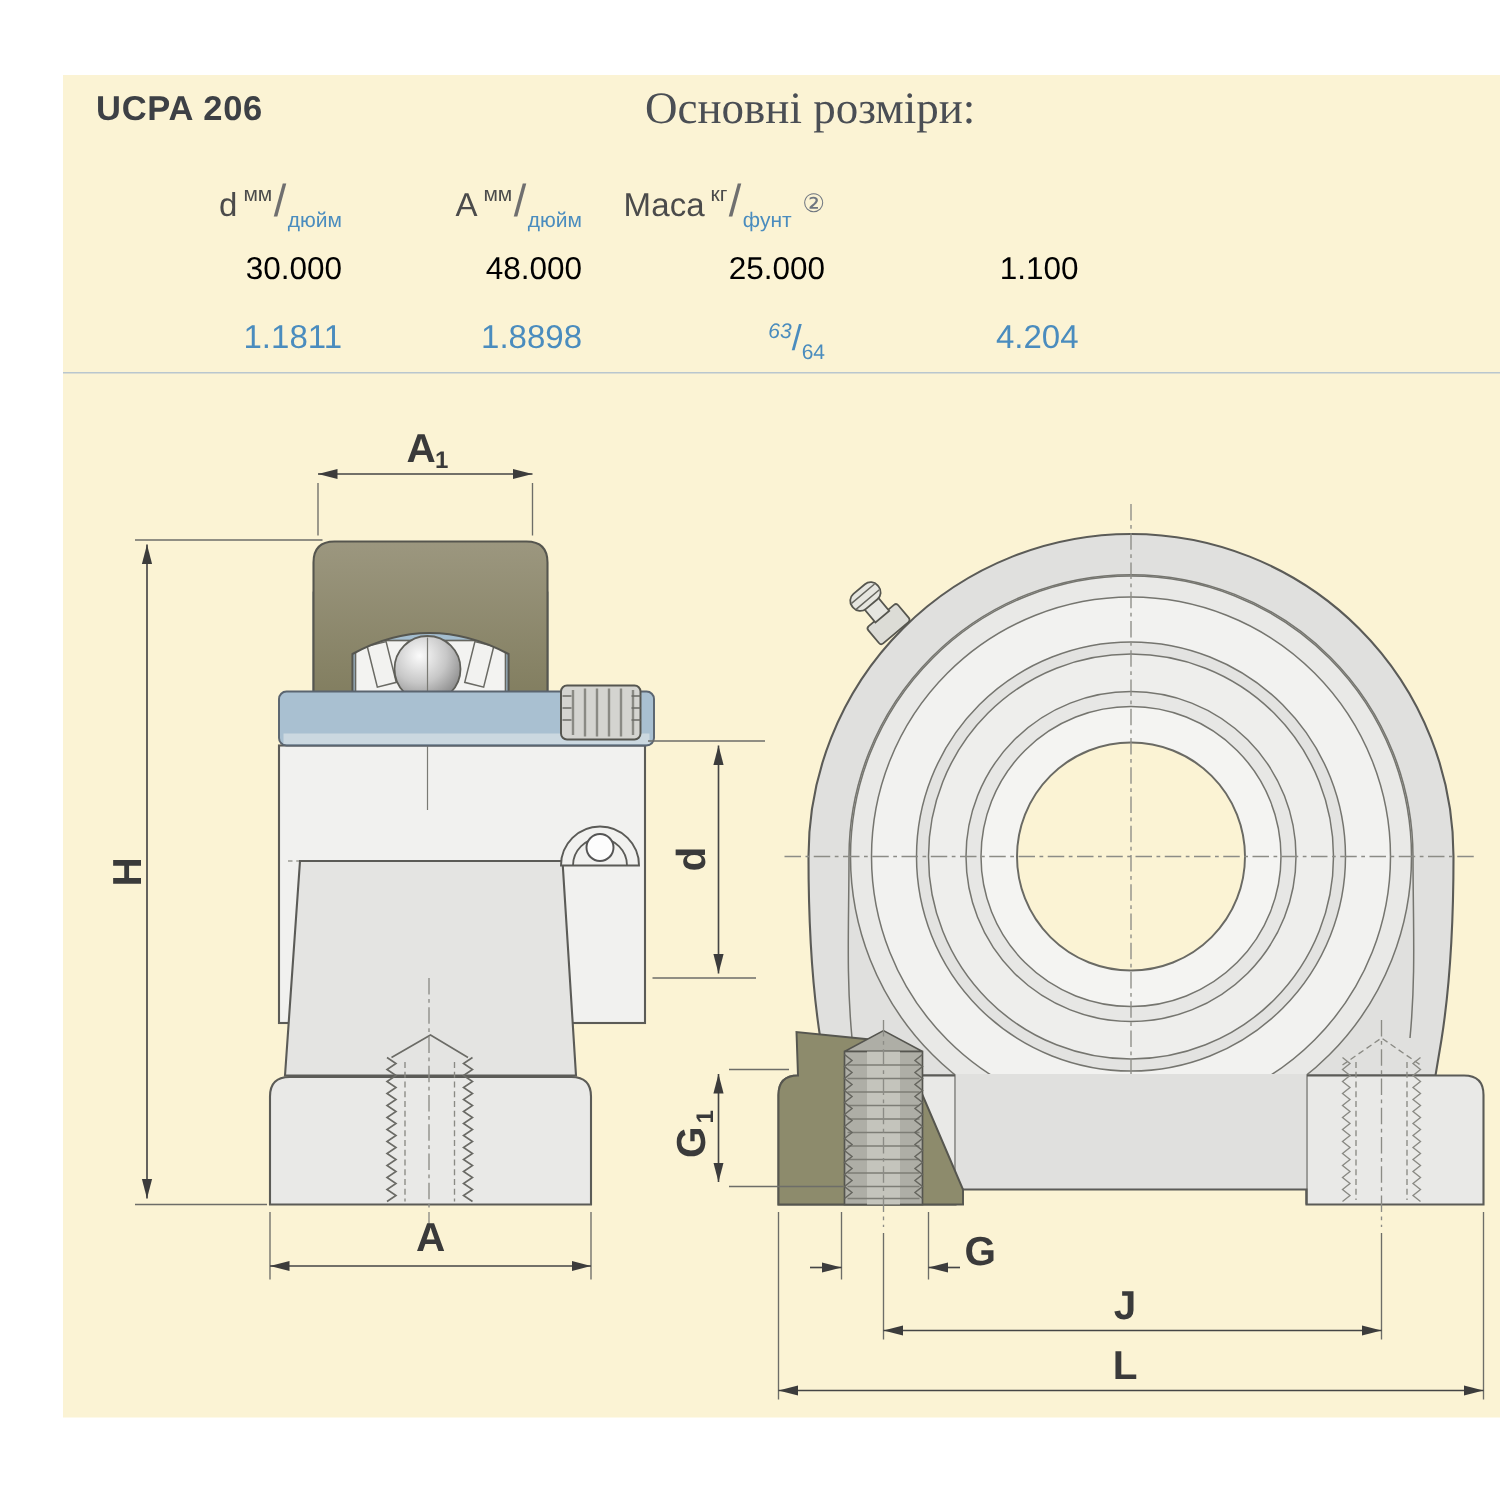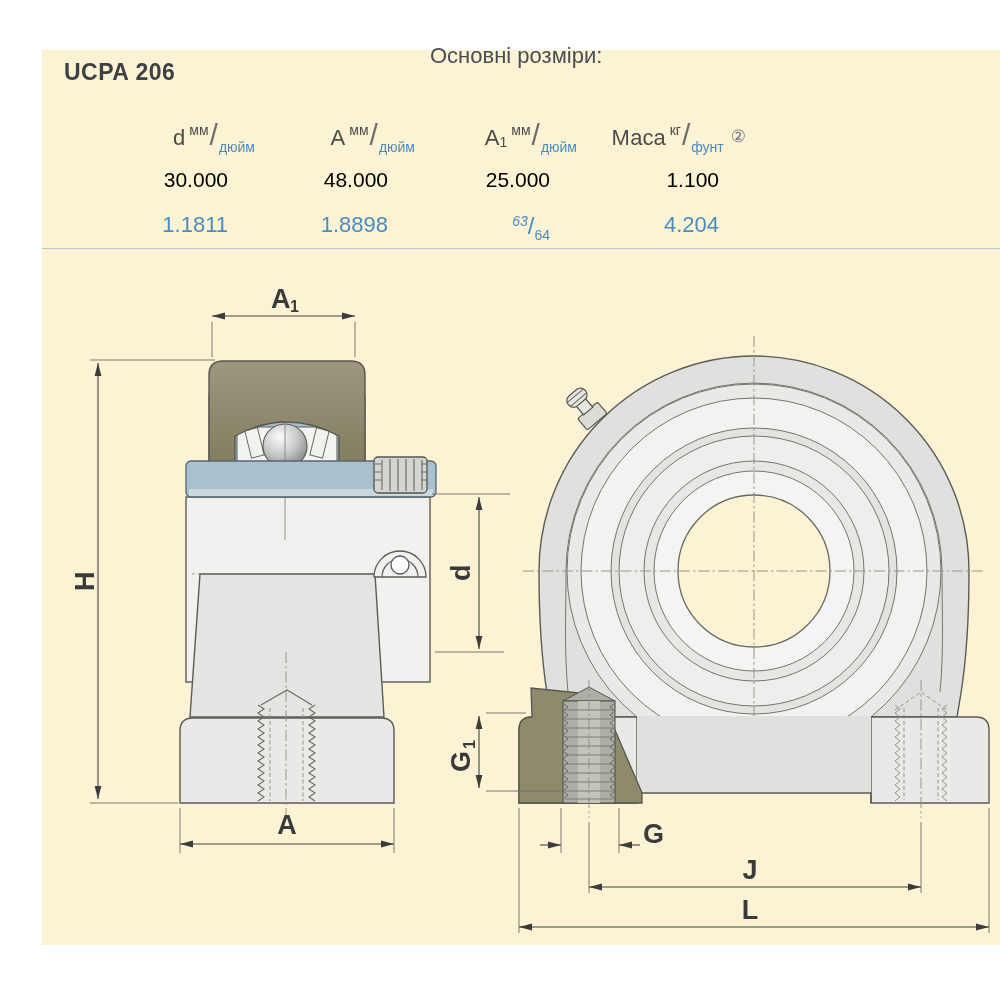--- a/index.html
+++ b/index.html
@@ -1,23 +1,23 @@
 <!DOCTYPE html>
 <html><head>
 <meta charset="utf-8">
 <style>
   html,body{margin:0;padding:0;background:#ffffff;}
   .stage{position:relative;width:1000px;height:1000px;background:#ffffff;overflow:hidden;
          font-family:"Liberation Sans",sans-serif;margin-left:42px;}
   .panel{position:absolute;left:0;top:50px;width:1000px;height:895px;background:#fbf3d4;}
   .title{position:absolute;left:22px;top:59px;font-size:23px;font-weight:bold;color:#3d4045;letter-spacing:.5px;}
-  .sect{position:absolute;left:388px;top:43px;font-size:22px;color:#4a4e54;}
+  .sect{position:absolute;left:388px;top:56px;font-size:30px;color:#4a4e54;font-family:Liberation Serif, serif;}
   .row{position:absolute;left:0;width:898px;display:grid;grid-template-columns:186px 160px 162px 169px 221px;}
   .cell{text-align:right;white-space:nowrap;}
-  .hrow{top:118px;padding-left:27px;}
+  .hrow{top:118px;}
   .mmrow{top:168px;}
   .inrow{top:212px;}
   .hname{font-size:22px;color:#4b4b4b;}
   .hsub{font-size:14px;color:#4b4b4b;vertical-align:-2px;}
   .sup{font-size:14px;color:#4b4b4b;vertical-align:10px;margin-left:4px;}
   .slash{font-size:30px;font-weight:300;color:#6f6f6f;margin:0 1px;}
   .subu{font-size:14px;color:#4a8cbe;vertical-align:-7px;}
   .note{font-size:17px;color:#6f7680;margin-left:7px;vertical-align:3px;}
   .mmv{font-size:21px;color:#000000;}
   .inv{font-size:22px;color:#4a8cbe;}
@@ -46,23 +46,20 @@
   <div class="sect">Основні розміри:</div>
 
   <div class="row hrow">
     <div class="cell">
       <span class="hname">d</span><span class="sup">мм</span><span class="slash">/</span><span class="subu">дюйм</span>
     </div>
     <div class="cell">
       <span class="hname">A</span><span class="sup">мм</span><span class="slash">/</span><span class="subu">дюйм</span>
     </div>
     <div class="cell">
-      <span class="hname">A</span><span class="hsub">1</span><span class="sup">мм</span><span class="slash">/</span><span class="subu">дюйм</span>
-    </div>
-    <div class="cell">
       <span class="hname">Маса</span><span class="sup">кг</span><span class="slash">/</span><span class="subu">фунт</span><span class="note">②</span>
     </div>
   </div>
 
   <div class="row mmrow">
     <div class="cell mmv">30.000</div>
     <div class="cell mmv">48.000</div>
     <div class="cell mmv">25.000</div>
     <div class="cell mmv">1.100</div>
   </div>

